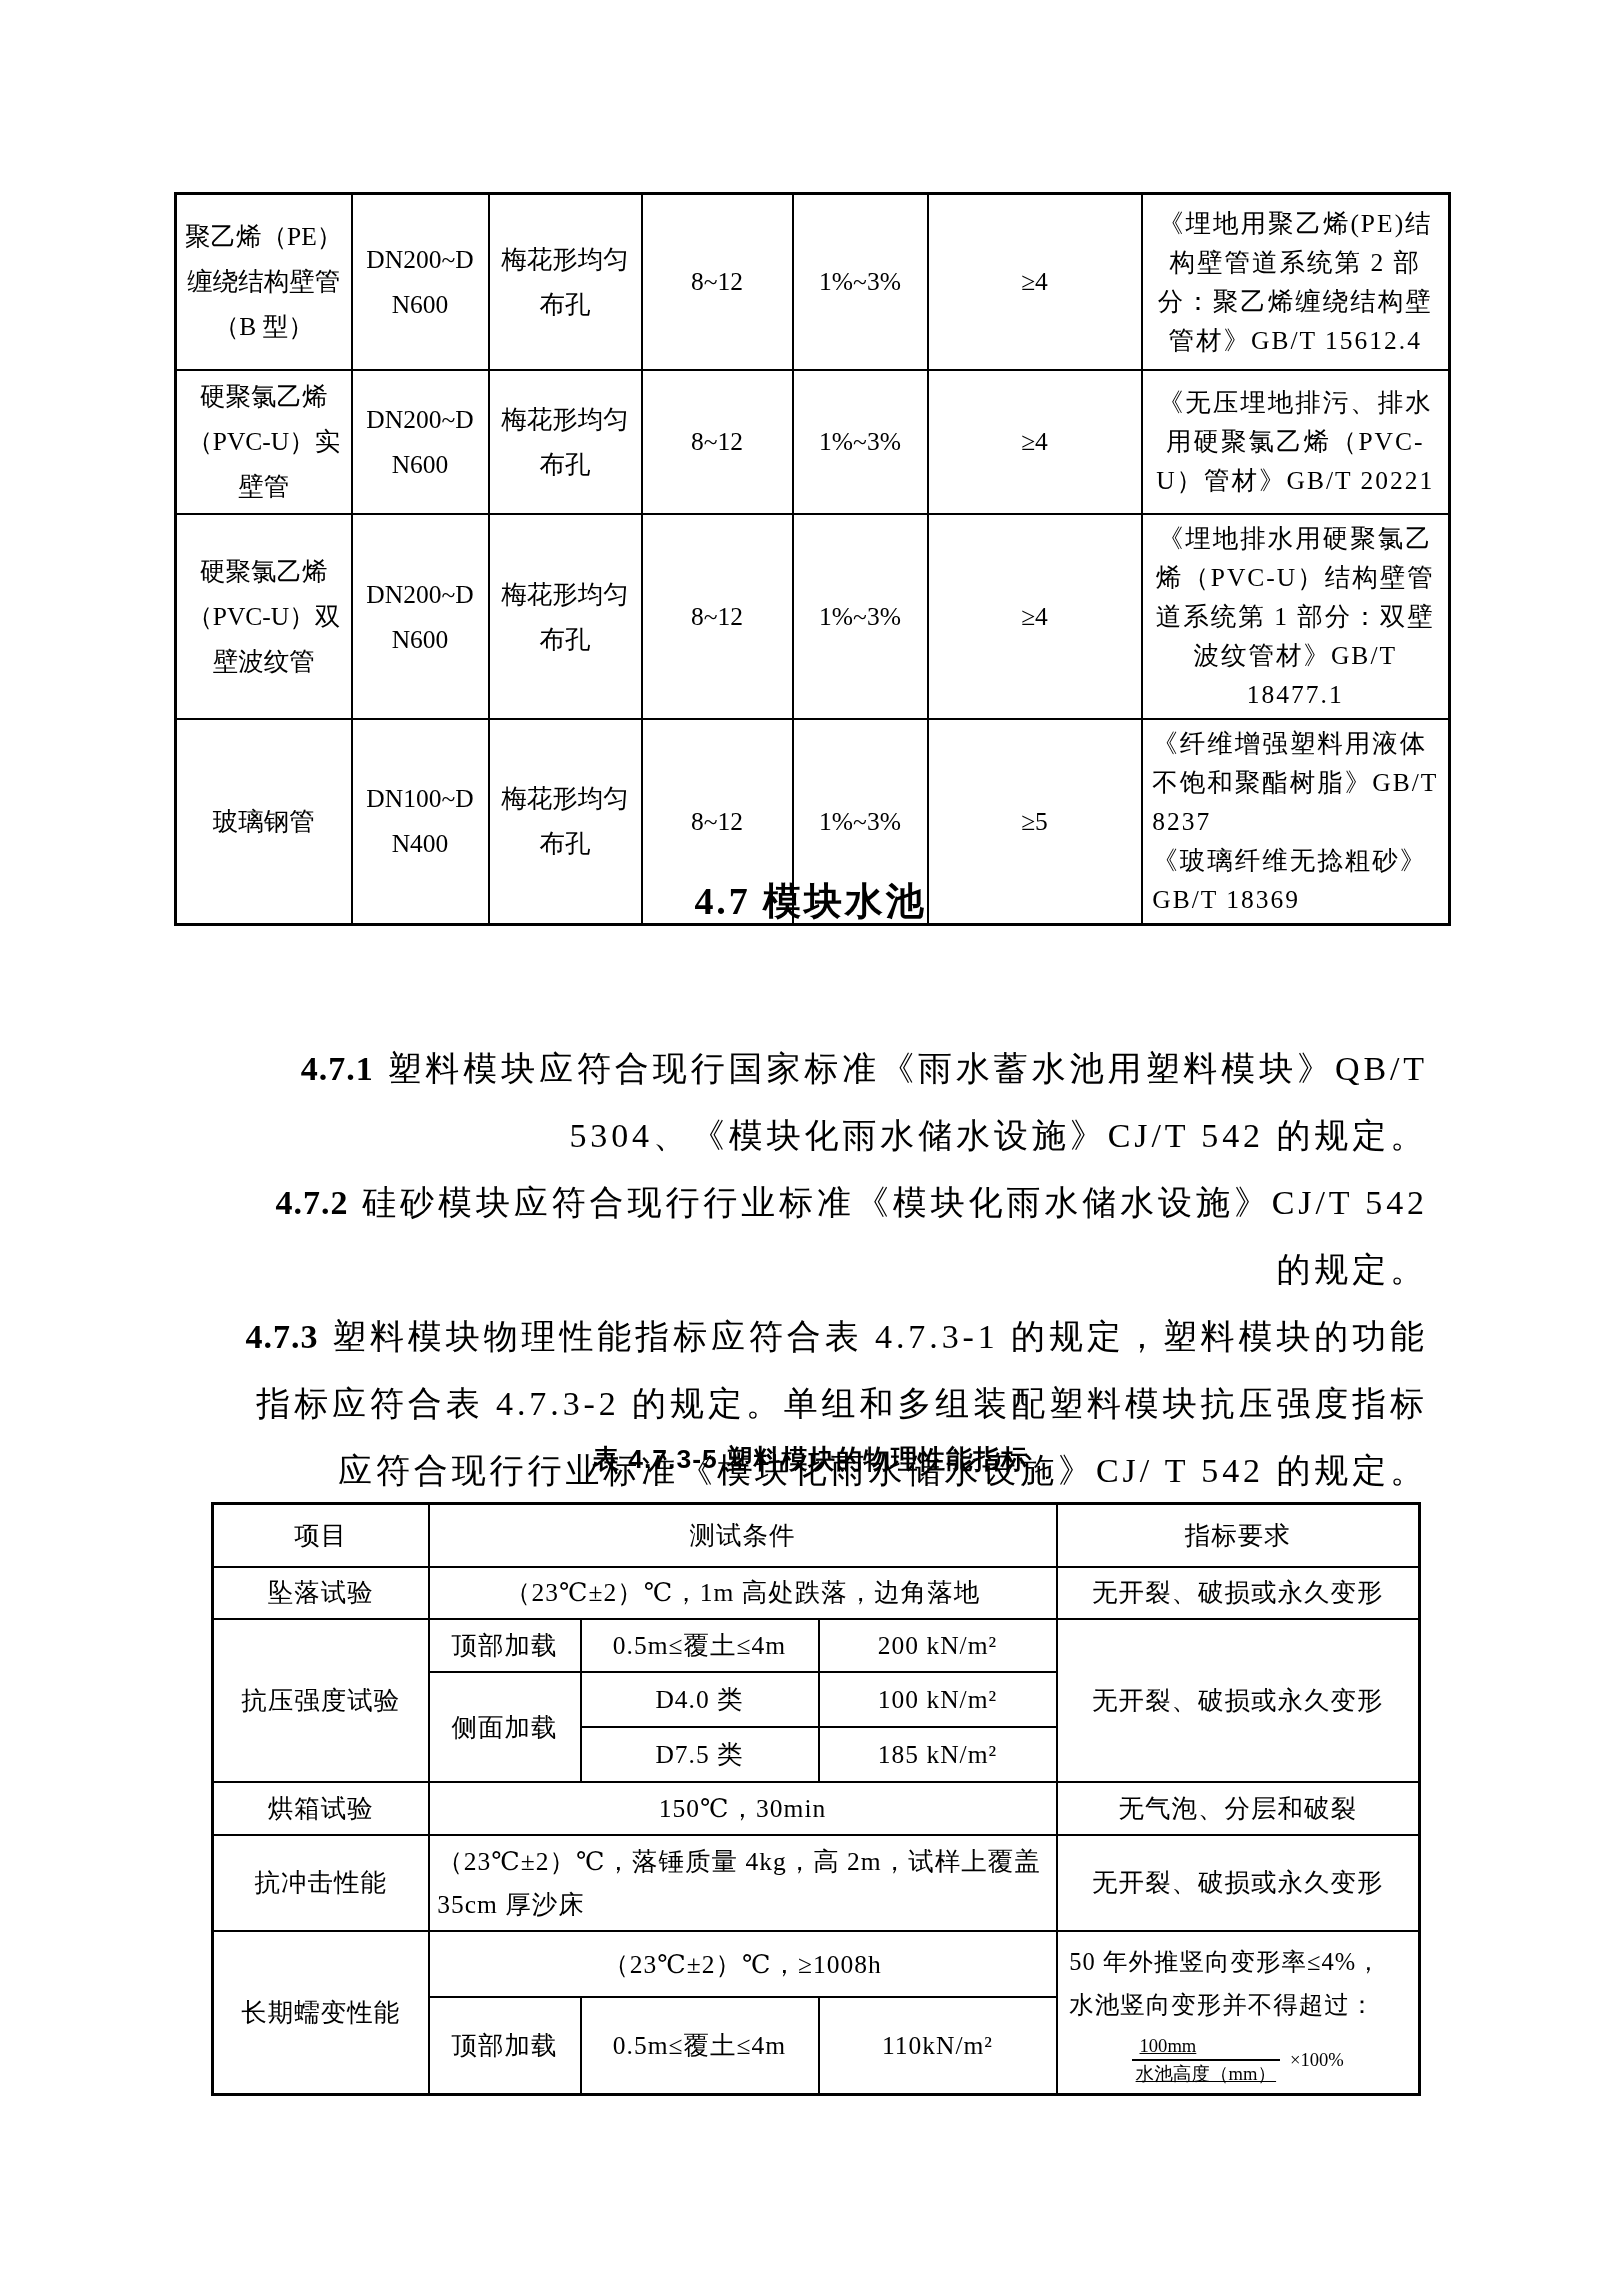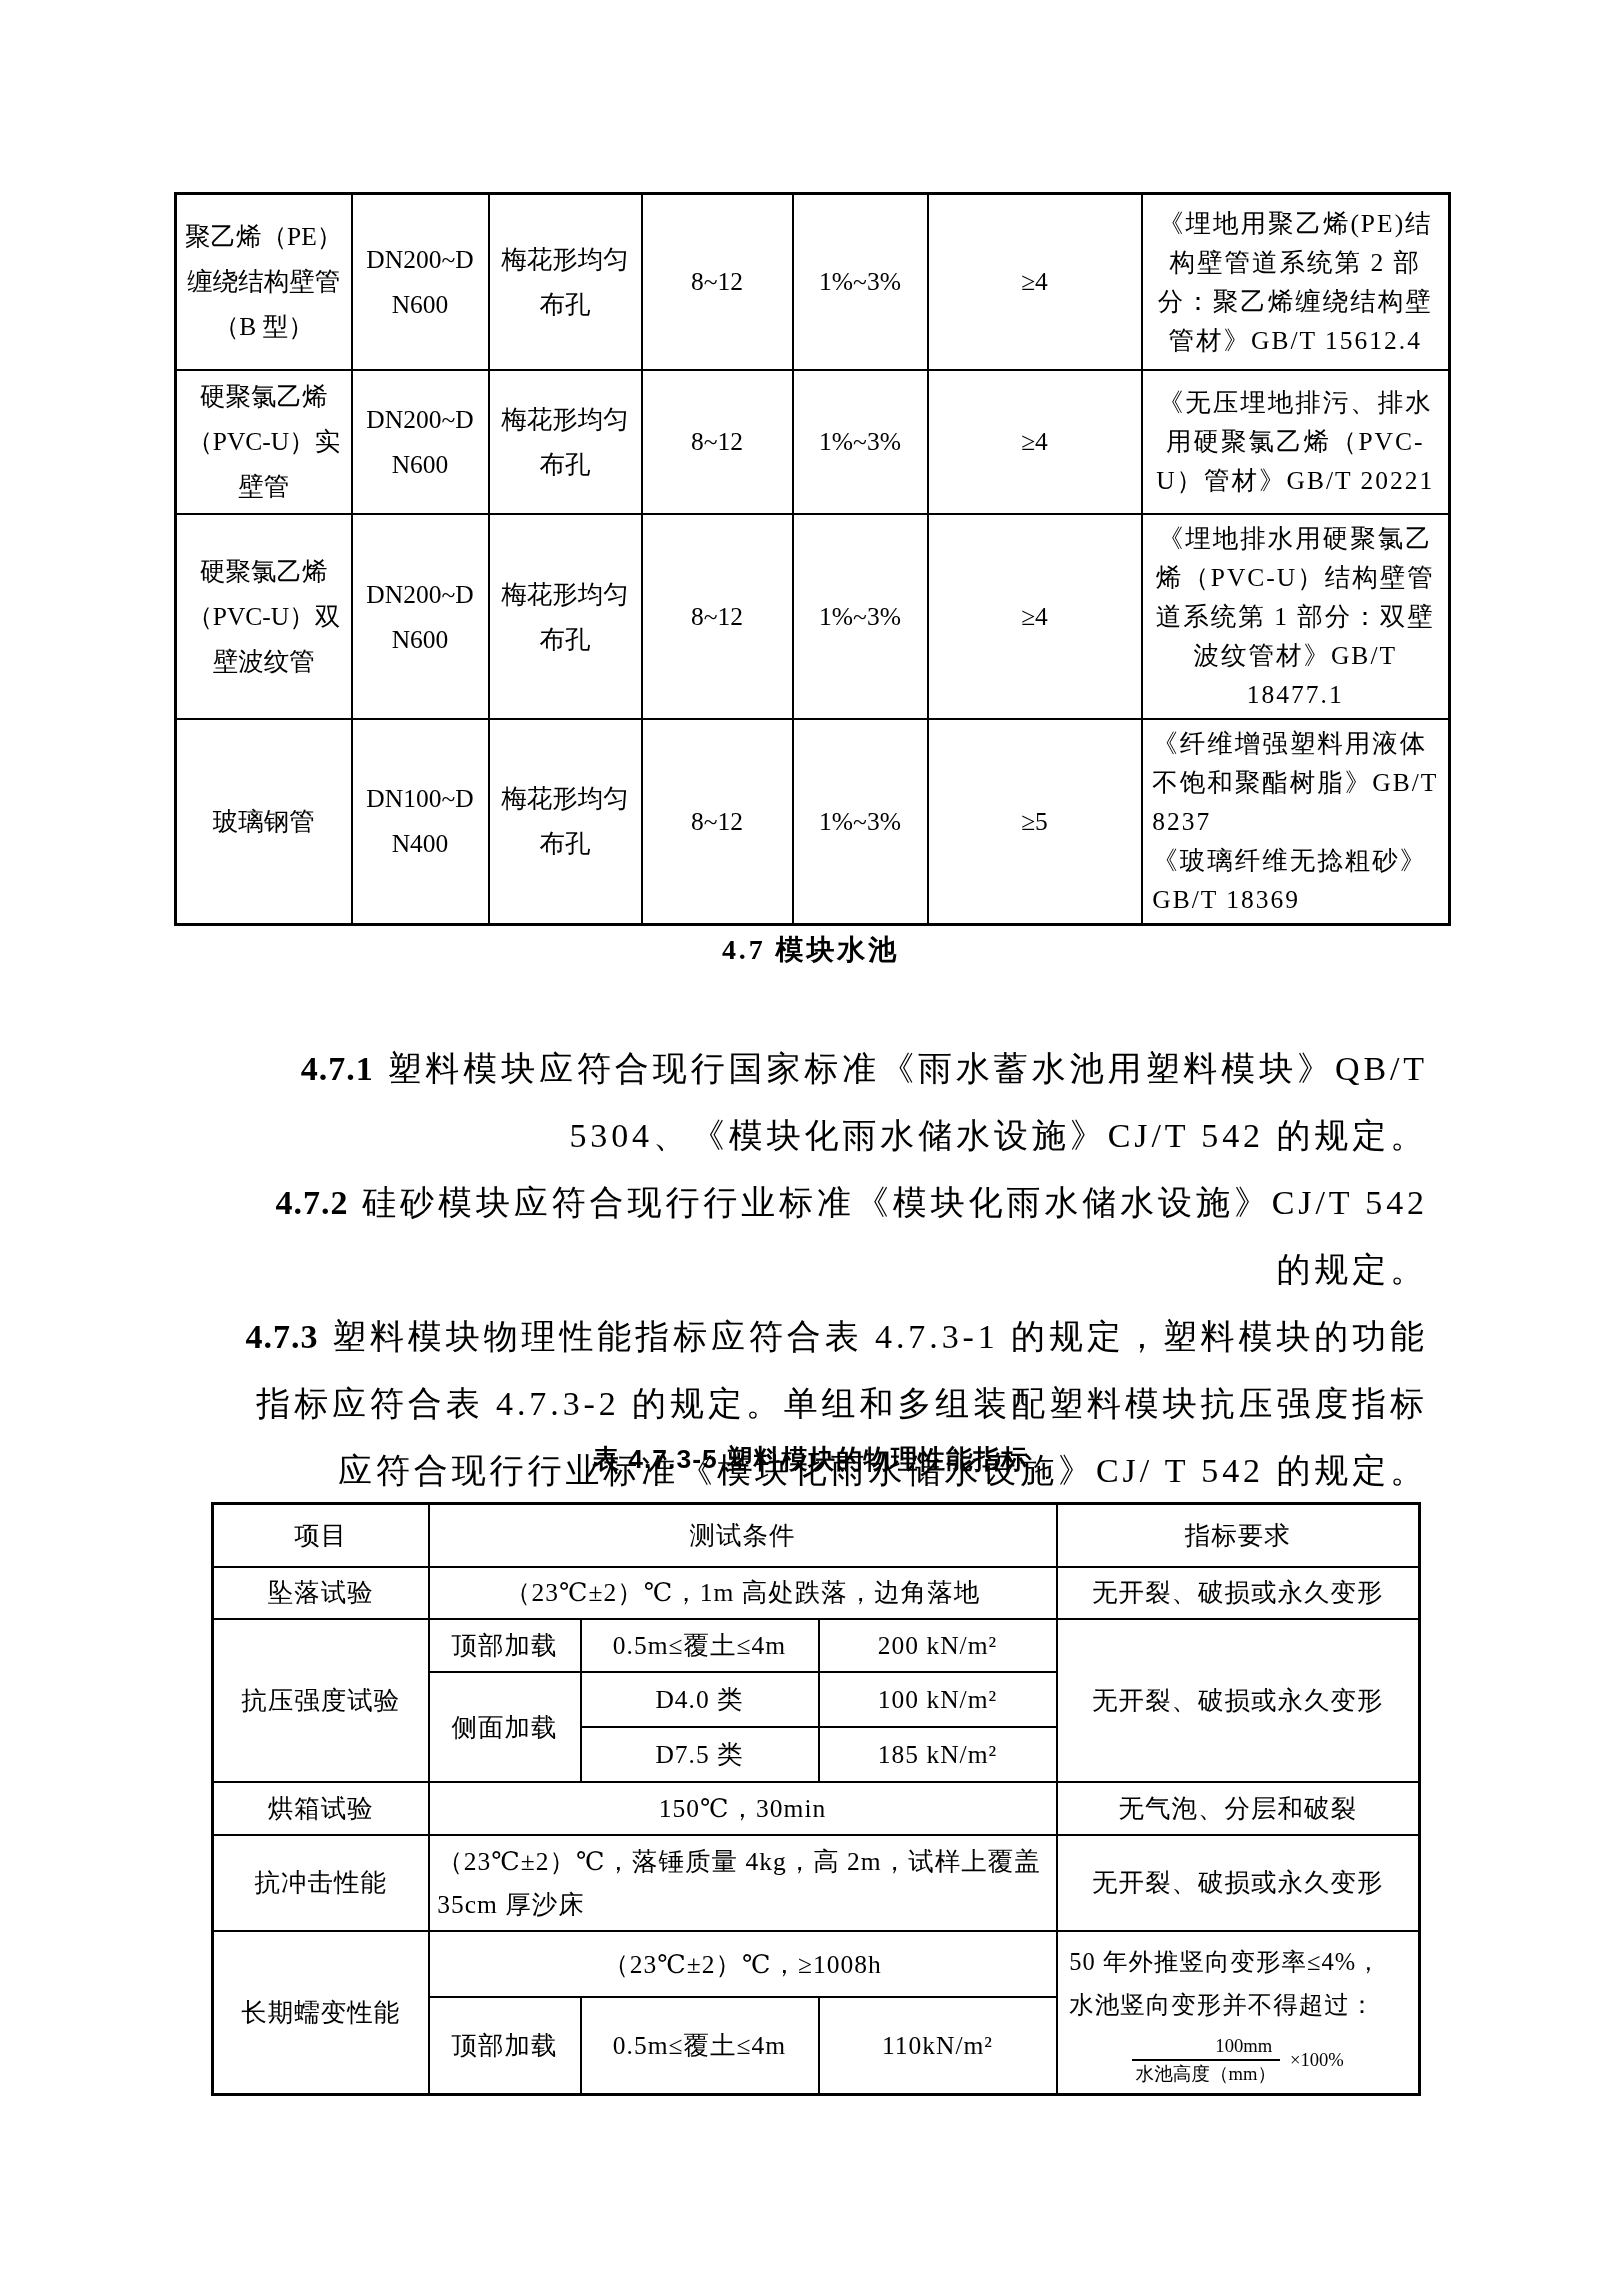--- a/index.html
+++ b/index.html
@@ -17,22 +17,22 @@
   
   .pipe-table{left:174px;top:192px;width:1274px;font-size:25.5px;border:3.9px solid #000;}
   .pipe-table td{line-height:45px;}
   .pipe-table .dn{word-break:break-all;padding:3.9px 9.8px;}
   .pipe-table .std{line-height:39px;letter-spacing:2px;padding:3.9px 9.8px;}
   .pipe-table .std.left{text-align:left;}
   .pipe-table .std .std-line{display:block;}
 
   
   .section-heading{
-    position:absolute;top:931px;left:0;width:100%;margin:0;
-    text-align:center;font-size:28px;font-weight:bold;letter-spacing:2.9px;
+    position:absolute;top:876px;left:0;width:100%;margin:0;
+    text-align:center;font-size:38px;font-weight:bold;letter-spacing:2.9px;
   }
   .clauses{
     position:absolute;left:240px;top:1035px;width:1188px;
     font-size:34px;line-height:67px;letter-spacing:3.9px;text-align:right;
   }
   .clause{margin:0;}
   .clause .clause-num{font-weight:bold;letter-spacing:1px;margin-right:13.7px;}
 
   
   .table-caption{
@@ -40,21 +40,21 @@
     text-align:center;font-weight:bold;font-size:26.5px;letter-spacing:1px;
     font-family:"Liberation Sans","DejaVu Sans",sans-serif;
   }
 
   
   .module-table{left:211px;top:1502px;width:1207px;font-size:25.5px;border:3.9px solid #000;}
   .module-table td{line-height:43px;letter-spacing:1px;}
   .module-table .left{text-align:left;}
   .creep-req{font-size:24.5px;line-height:39px;text-align:left;padding:7.8px 11.8px;}
   .formula{display:block;text-align:center;margin-top:7.8px;letter-spacing:0;}
-  .frac{display:inline-block;vertical-align:middle;text-align:right;font-size:18.6px;line-height:1.35;}
+  .frac{display:inline-block;vertical-align:middle;text-align:left;font-size:18.6px;line-height:1.35;text-decoration:underline;}
   .frac .frac-num{display:block;border-bottom:2px solid #000;padding:0 7.8px;}
   .frac .frac-den{display:block;padding:0 3.9px;}
   .formula .frac-suffix{display:inline-block;vertical-align:middle;font-size:18.6px;margin-left:3.9px;}
 
   
   .page-number{
     position:absolute;top:2062px;left:0;width:100%;text-align:center;
     font-size:21.6px;font-family:"Liberation Sans","DejaVu Sans",sans-serif;
   }
 </style>

